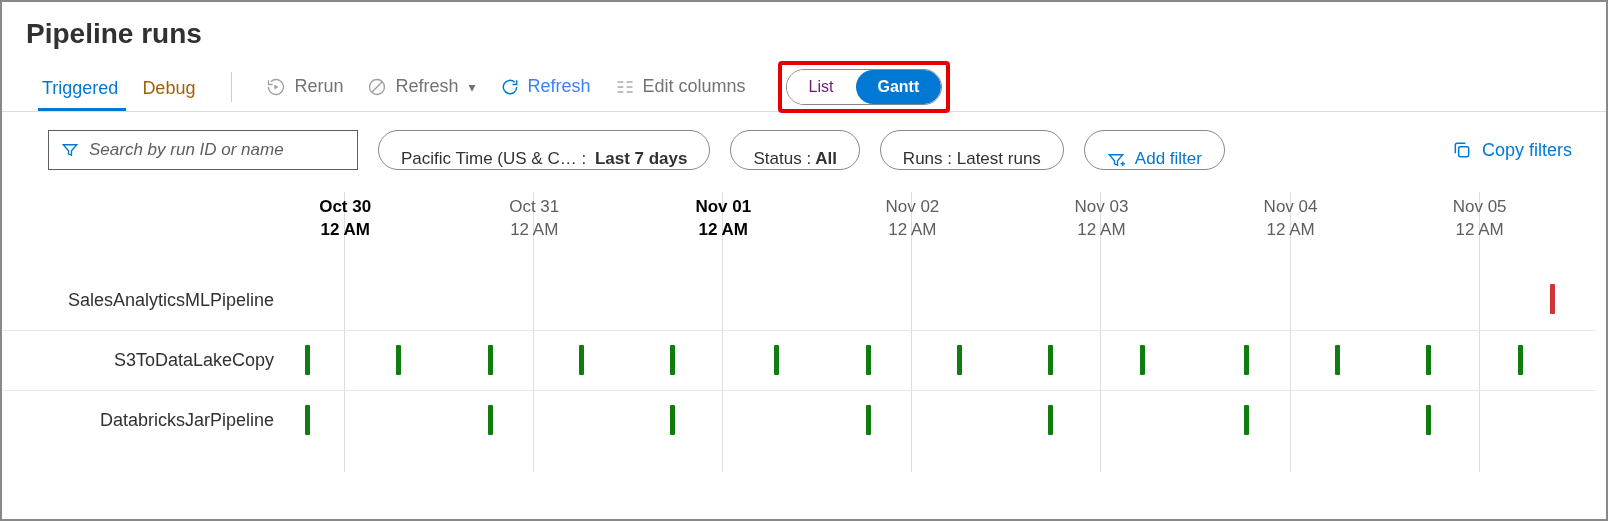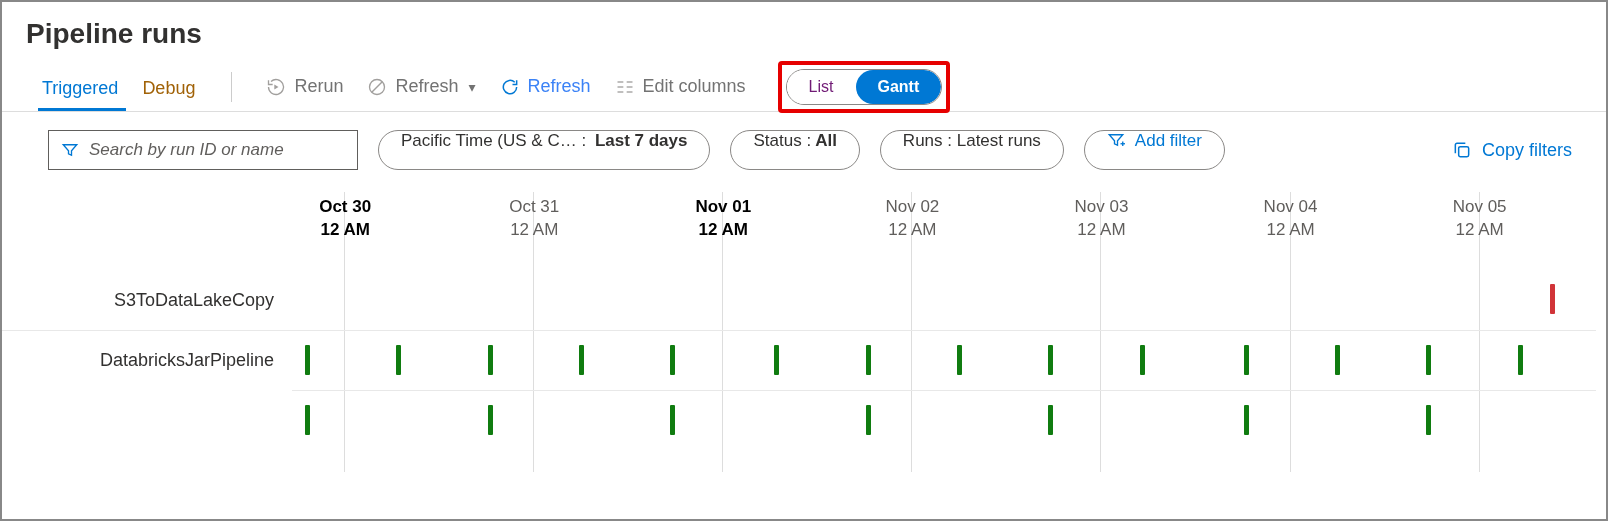--- a/index.html
+++ b/index.html
@@ -97,21 +97,21 @@
     display:flex; align-items:center; gap:10px;
     border:1px solid #605e5c;
     border-radius:0;
     height:40px; width:310px;
     padding: 0 12px;
     color:#605e5c;
     font-style: italic;
     font-size:17px;
   }
   .pill {
-    display:flex; align-items:flex-start;
+    display:flex; align-items:flex-end;
     border:1px solid #8a8886;
     border-radius: 20px;
     height:40px;
     padding: 0 22px;
     font-size:17px;
     cursor:pointer;
     white-space:nowrap;
   }
   .pill .bold { font-weight:700; margin-left:4px;}
   .addfilter { color:#0078d4; gap:10px;}
@@ -302,20 +302,21 @@
           <div class="col-head norm">Nov 03<br>12 AM</div>
         </div>
         <div class="col" style="left: 76.5%;">
           <div class="col-head norm">Nov 04<br>12 AM</div>
         </div>
         <div class="col" style="left: 91%;">
           <div class="col-head norm">Nov 05<br>12 AM</div>
         </div>
       </div>
     <div class="names-col" id="names">
+        <div class="row-name">SalesAnalyticsMLPipeline</div>
         <div class="row-name">S3ToDataLakeCopy</div>
         <div class="row-name">DatabricksJarPipeline</div>
       </div>
     <div class="rows" id="rows">
         <div class="grow">
           <div class="tick red" style="left: 96.5%;"></div>
         </div>
         <div class="grow">
           <div class="tick" style="left: 1%;"></div>
           <div class="tick" style="left: 8%;"></div>

